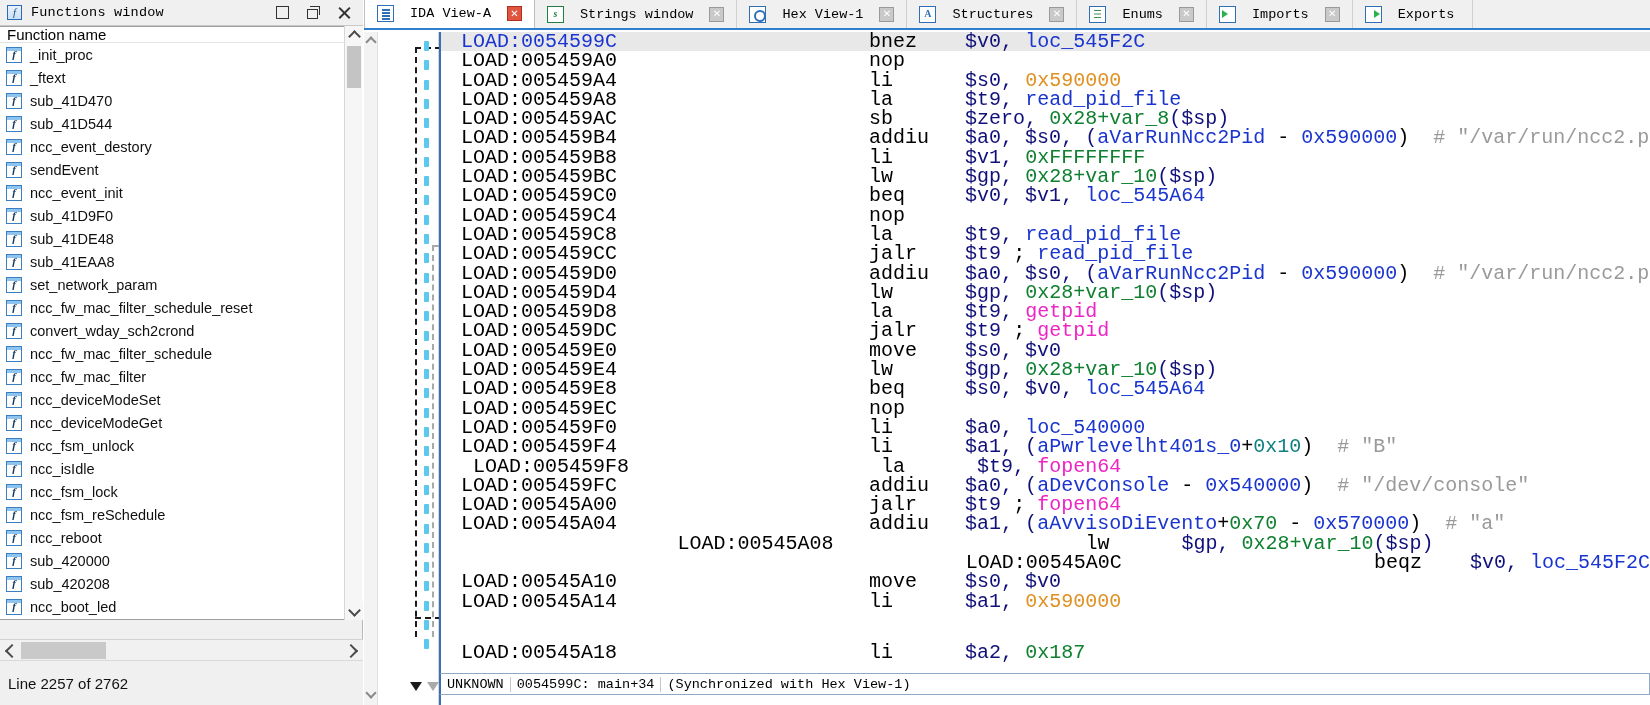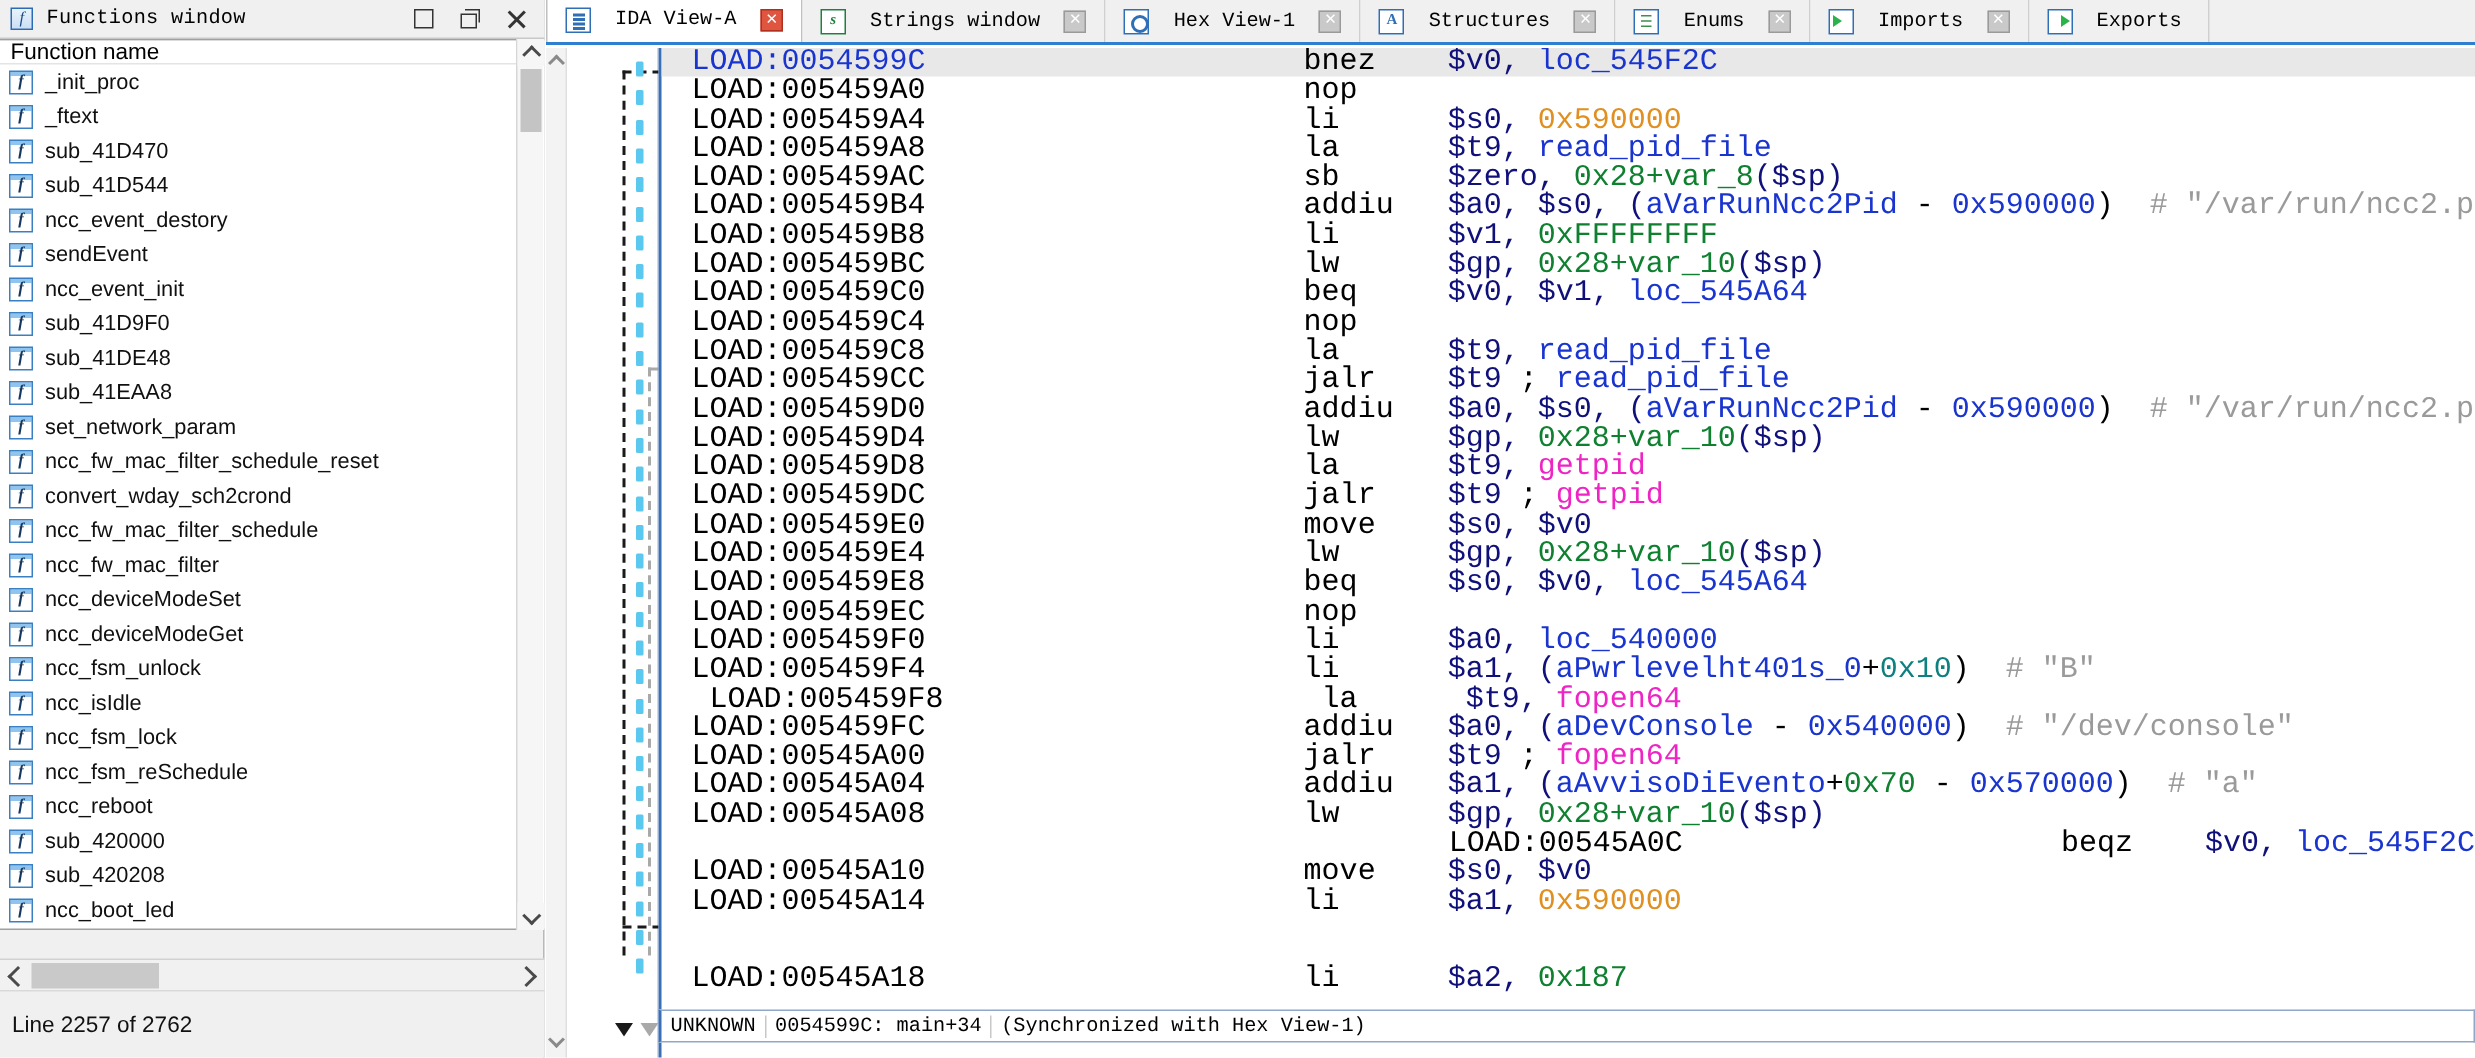--- a/index.html
+++ b/index.html
@@ -497,21 +497,21 @@
           <div class="cl" style="top: 333.1px;"><span class="addr">LOAD:005459E0</span>                     <span class="mnem">move</span>    <span><span class="reg">$s0, $v0</span></span></div>
           <div class="cl" style="top: 352.4px;"><span class="addr">LOAD:005459E4</span>                     <span class="mnem">lw</span>      <span><span class="reg">$gp, </span><span class="c-green">0x28+var_10</span><span class="reg">($sp)</span></span></div>
           <div class="cl" style="top: 371.7px;"><span class="addr">LOAD:005459E8</span>                     <span class="mnem">beq</span>     <span><span class="reg">$s0, $v0, </span><span class="c-blue">loc_545A64</span></span></div>
           <div class="cl" style="top: 391px;"><span class="addr">LOAD:005459EC</span>                     <span class="mnem">nop</span></div>
           <div class="cl" style="top: 410.3px;"><span class="addr">LOAD:005459F0</span>                     <span class="mnem">li</span>      <span><span class="reg">$a0, </span><span class="c-blue">loc_540000</span></span></div>
           <div class="cl" style="top: 429.6px; font-family: Liberation Mono, monospace;"><span class="addr">LOAD:005459F4</span>                     <span class="mnem">li</span>      <span><span class="reg">$a1, (</span><span class="c-blue">aPwrlevelht401s_0</span><span class="c-black">+</span><span class="c-teal">0x10</span><span class="c-black">)</span><span class="c-gray">  # "B"</span></span></div>
           <div class="cl" style="top: 448.9px; margin-left: 12px;"><span class="addr">LOAD:005459F8</span>                     <span class="mnem">la</span>      <span><span class="reg">$t9, </span><span class="c-magenta">fopen64</span></span></div>
           <div class="cl" style="top: 468.2px;"><span class="addr">LOAD:005459FC</span>                     <span class="mnem">addiu</span>   <span><span class="reg">$a0, (</span><span class="c-blue">aDevConsole</span><span class="c-black"> - </span><span class="c-blue">0x540000</span><span class="c-black">)</span><span class="c-gray">  # "/dev/console"</span></span></div>
           <div class="cl" style="top: 487.5px;"><span class="addr">LOAD:00545A00</span>                     <span class="mnem">jalr</span>    <span><span class="reg">$t9 </span><span class="c-black">; </span><span class="c-magenta">fopen64</span></span></div>
           <div class="cl" style="top: 506.8px;"><span class="addr">LOAD:00545A04</span>                     <span class="mnem">addiu</span>   <span><span class="reg">$a1, (</span><span class="c-blue">aAvvisoDiEvento</span><span class="c-black">+</span><span class="c-green">0x70</span><span class="c-black"> - </span><span class="c-blue">0x570000</span><span class="c-black">)</span><span class="c-gray">  # "a"</span></span></div>
-          <div class="cl" style="top: 526.1px;"><span class="addr">LOAD:00545A08</span>                     <span class="mnem">lw</span>      <span><span class="reg">$gp, </span><span class="c-green">0x28+var_10</span><span class="reg">($sp)</span></span></div>
+          <div class="cl" style="top: 526.1px; text-align: center;"><span class="addr">LOAD:00545A08</span>                     <span class="mnem">lw</span>      <span><span class="reg">$gp, </span><span class="c-green">0x28+var_10</span><span class="reg">($sp)</span></span></div>
           <div class="cl" style="top: 545.4px; text-align: right;"><span class="addr">LOAD:00545A0C</span>                     <span class="mnem">beqz</span>    <span><span class="reg">$v0, </span><span class="c-blue">loc_545F2C</span></span></div>
           <div class="cl" style="top: 564.7px;"><span class="addr">LOAD:00545A10</span>                     <span class="mnem">move</span>    <span><span class="reg">$s0, $v0</span></span></div>
           <div class="cl" style="top: 584px;"><span class="addr">LOAD:00545A14</span>                     <span class="mnem">li</span>      <span><span class="reg">$a1, </span><span class="c-orange">0x590000</span></span></div>
           <div class="cl" style="top: 603.3px; margin-top: 32px;"><span class="addr">LOAD:00545A18</span>                     <span class="mnem">li</span>      <span><span class="reg">$a2, </span><span class="c-green">0x187</span></span></div>
         </div>
     </div>
 
     <div class="disasm-status">
       <span class="ds-seg">UNKNOWN</span>
       <span class="ds-addr">0054599C: main+34</span>

